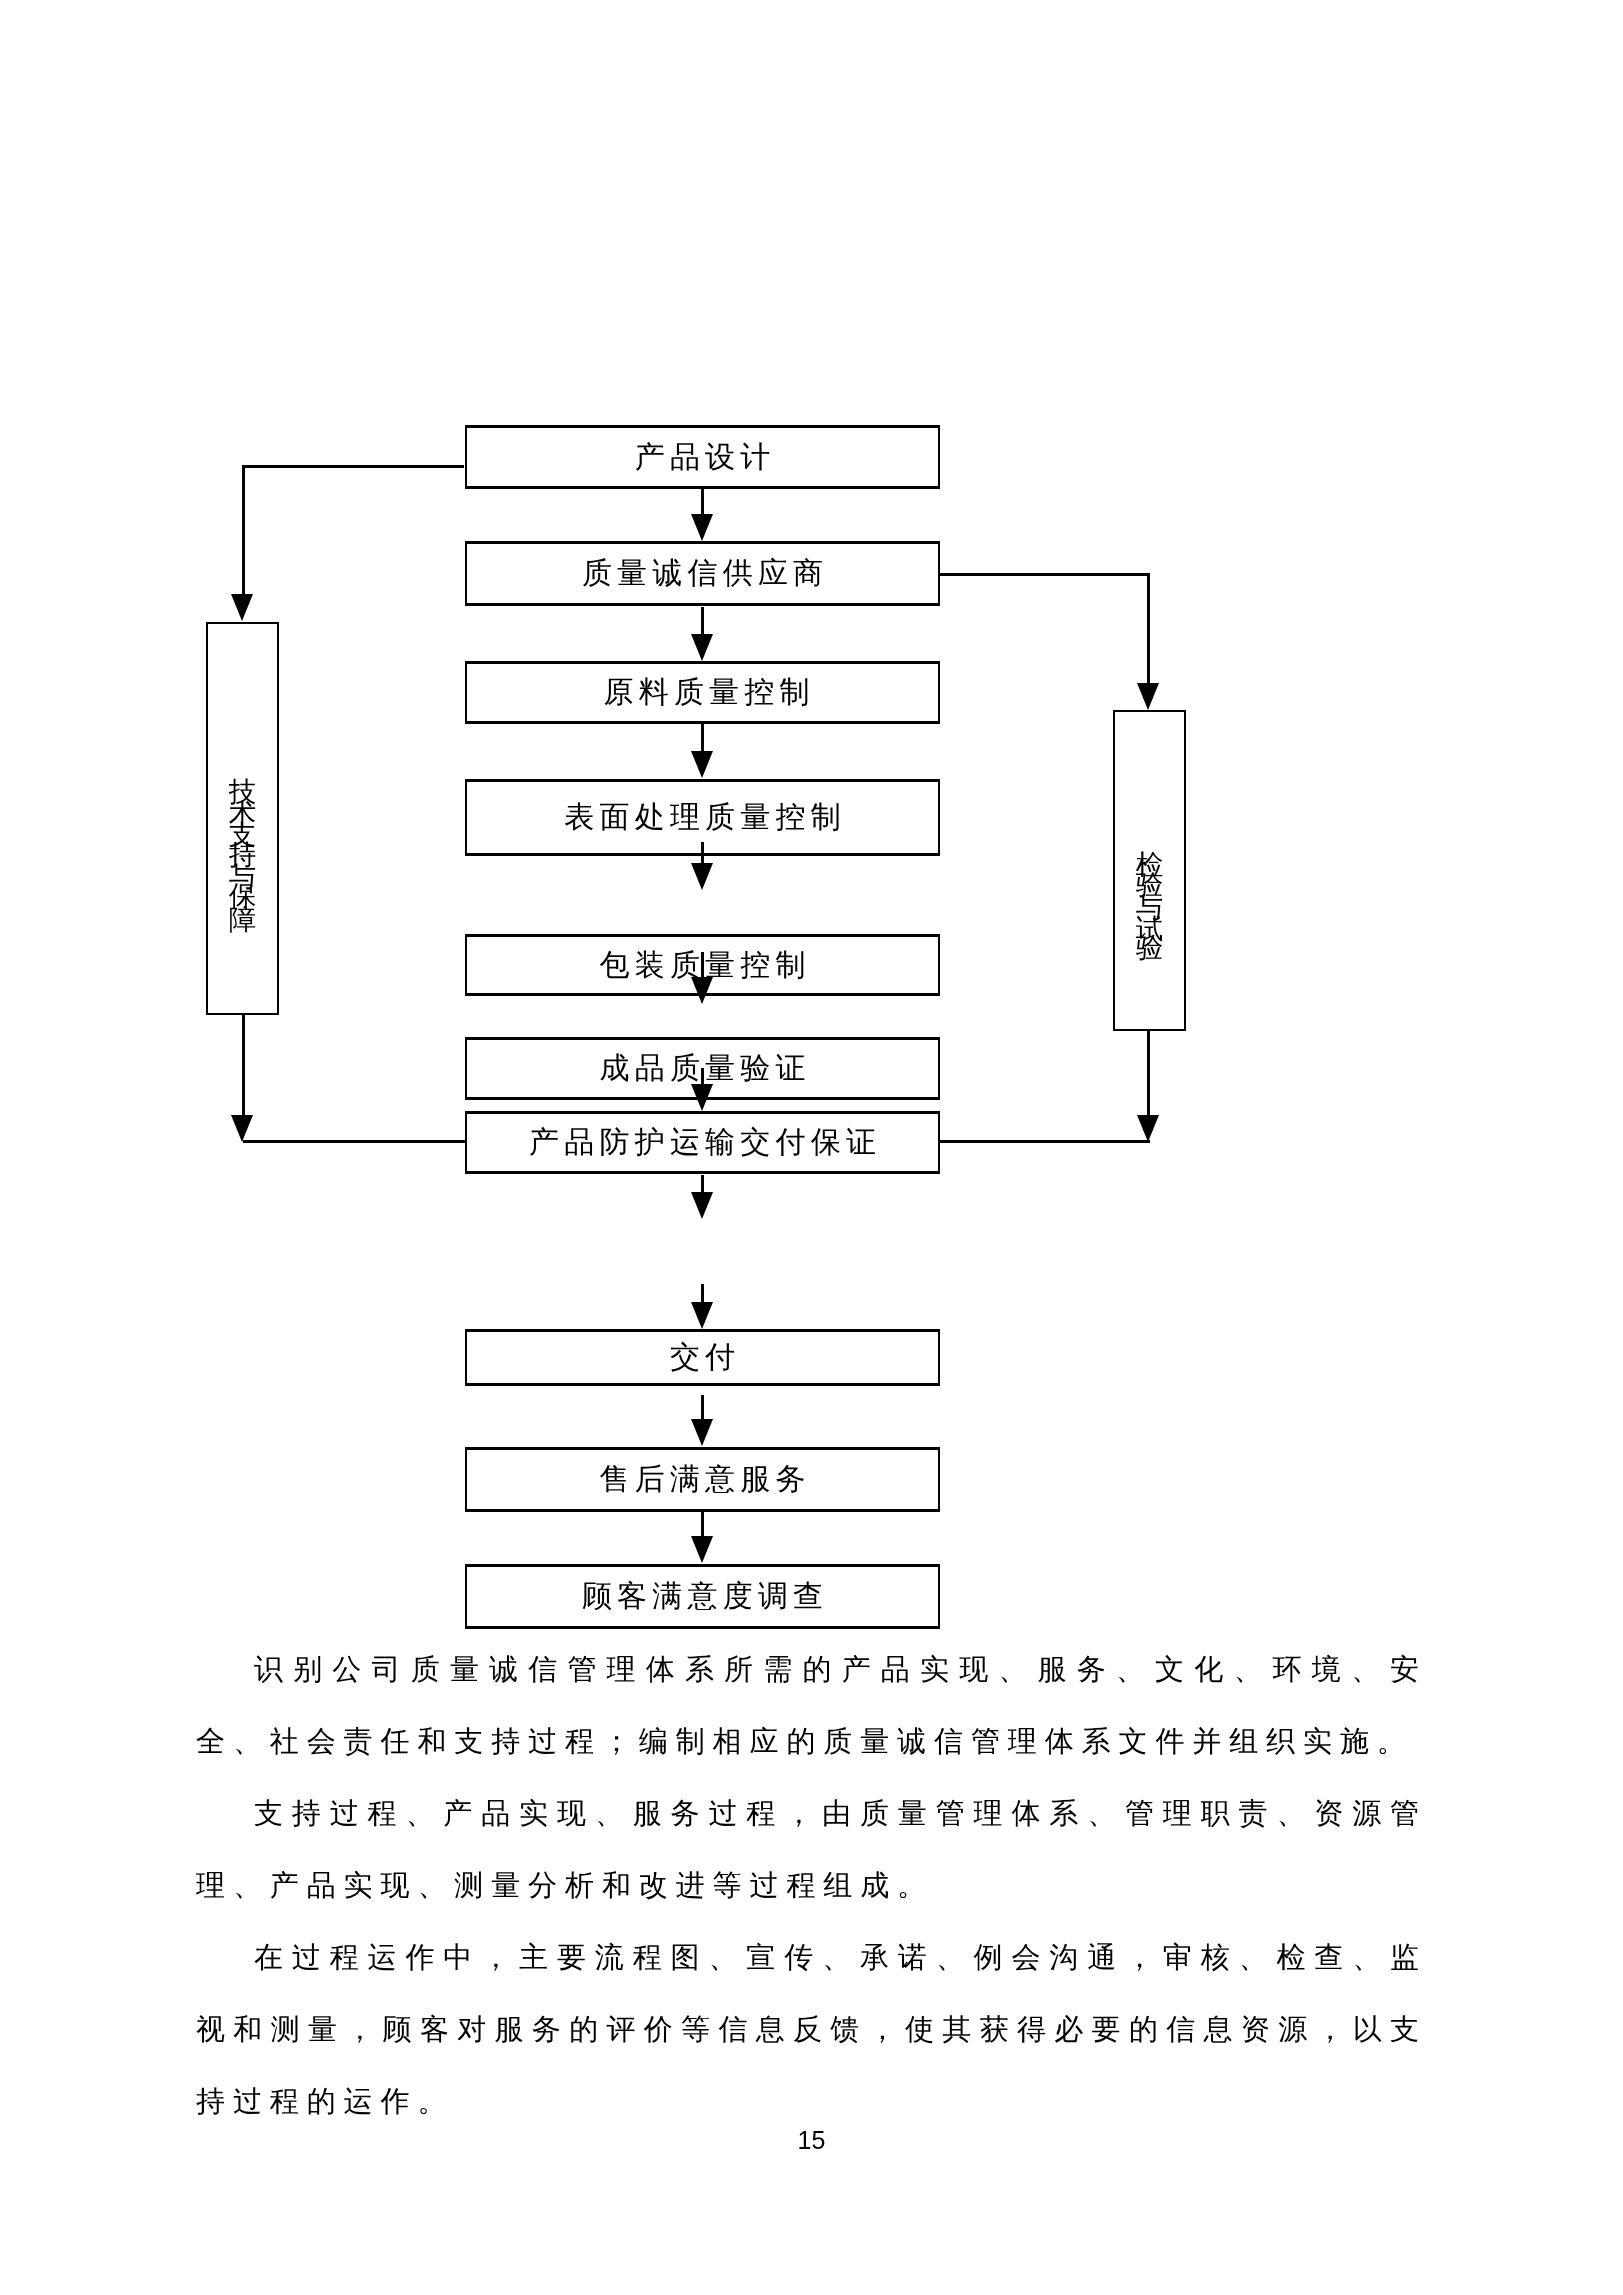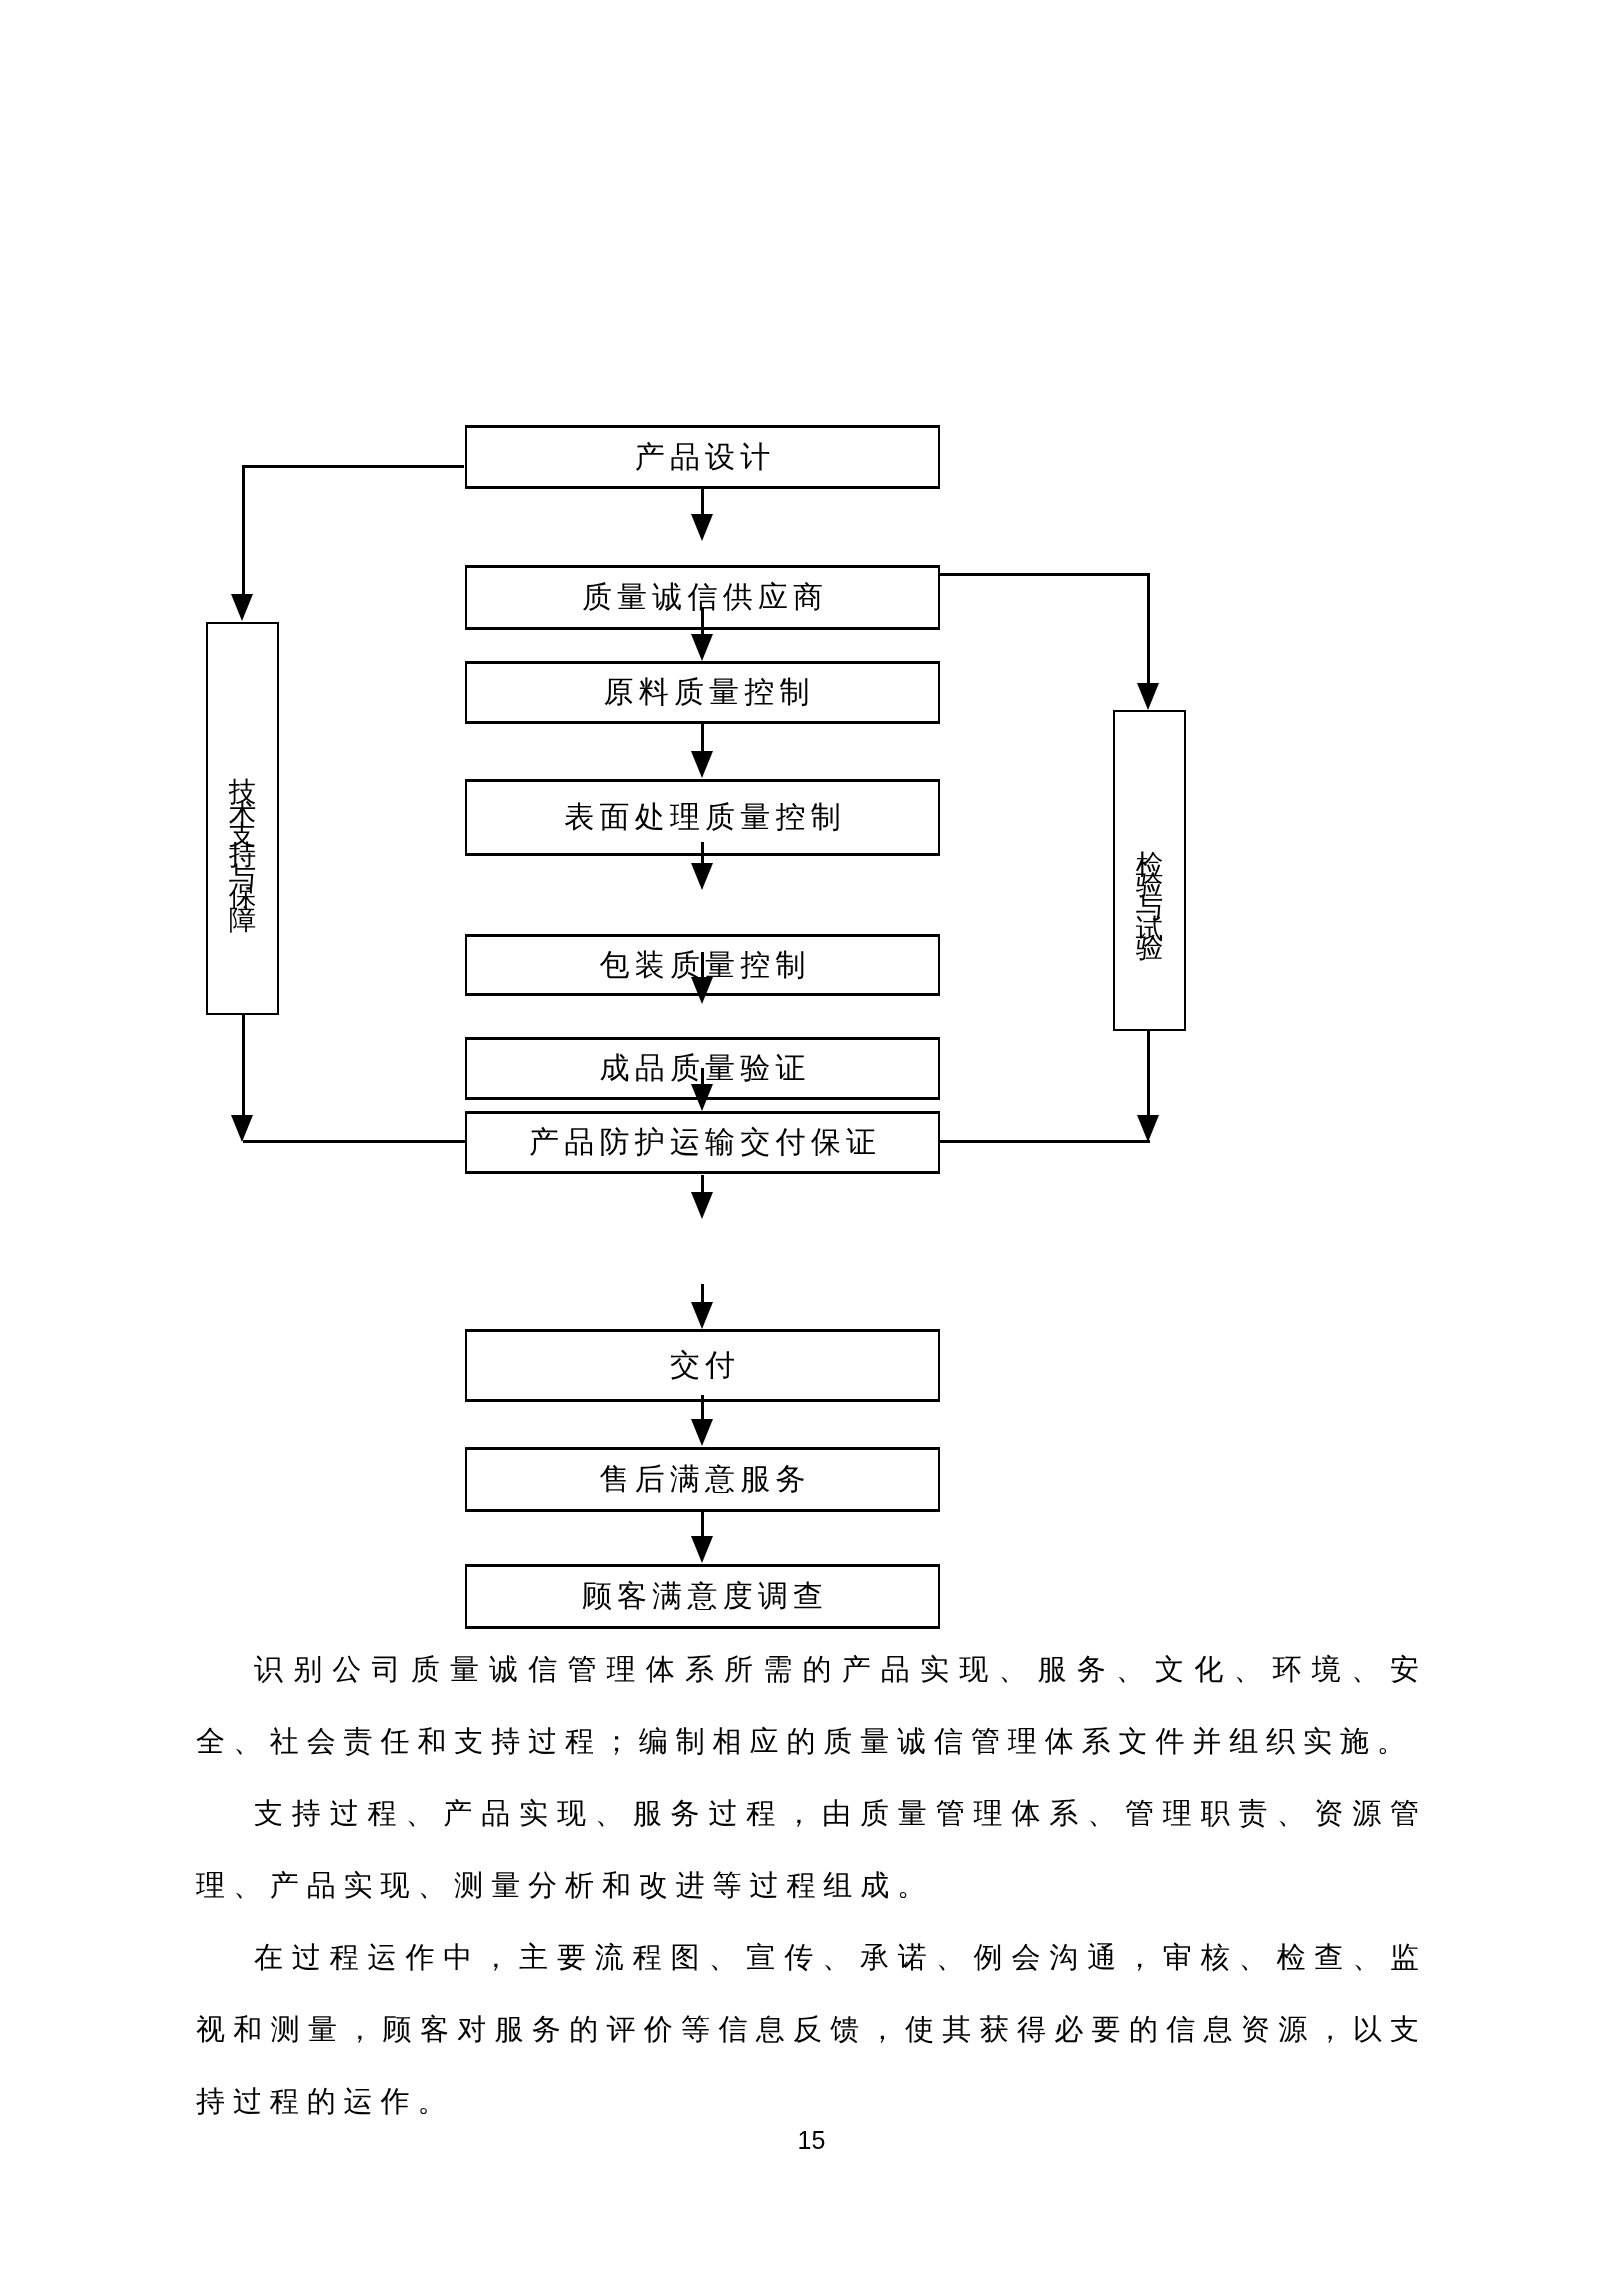--- a/index.html
+++ b/index.html
@@ -86,27 +86,27 @@
 </style>
 </head>
 <body>
 
 <div class="page">
 
 
   <div class="flowchart">
 
     <div class="fbox" style="top:425px;height:64px;">产品设计</div>
-    <div class="fbox" style="top:541px;height:65px;margin-top:24px;">质量诚信供应商</div>
+    <div class="fbox" style="top:541px;height:65px;">质量诚信供应商</div>
     <div class="fbox" style="top:661px;height:63px;padding-left:8px;">原料质量控制</div>
     <div class="fbox" style="top:779px;height:77px;">表面处理质量控制</div>
     <div class="fbox" style="top:934px;height:62px;">包装质量控制</div>
     <div class="fbox" style="top:1004px;height:63px;margin-top:33px;">成品质量验证</div>
     <div class="fbox" style="top:1111px;height:63px;">产品防护运输交付保证</div>
-    <div class="fbox" style="top:1329px;height:73px;">交付</div>
+    <div class="fbox" style="top:1329px;height:57px;">交付</div>
     <div class="fbox" style="top:1447px;height:65px;">售后满意服务</div>
     <div class="fbox" style="top:1564px;height:65px;">顾客满意度调查</div>
 
     <div class="vbox" style="left:206px;top:622px;width:73px;height:393px;">
       <div class="vtext">技术支持与保障</div>
     </div>
     <div class="vbox" style="left:1113px;top:710px;width:73px;height:321px;">
       <div class="vtext">检验与试验</div>
     </div>
 

